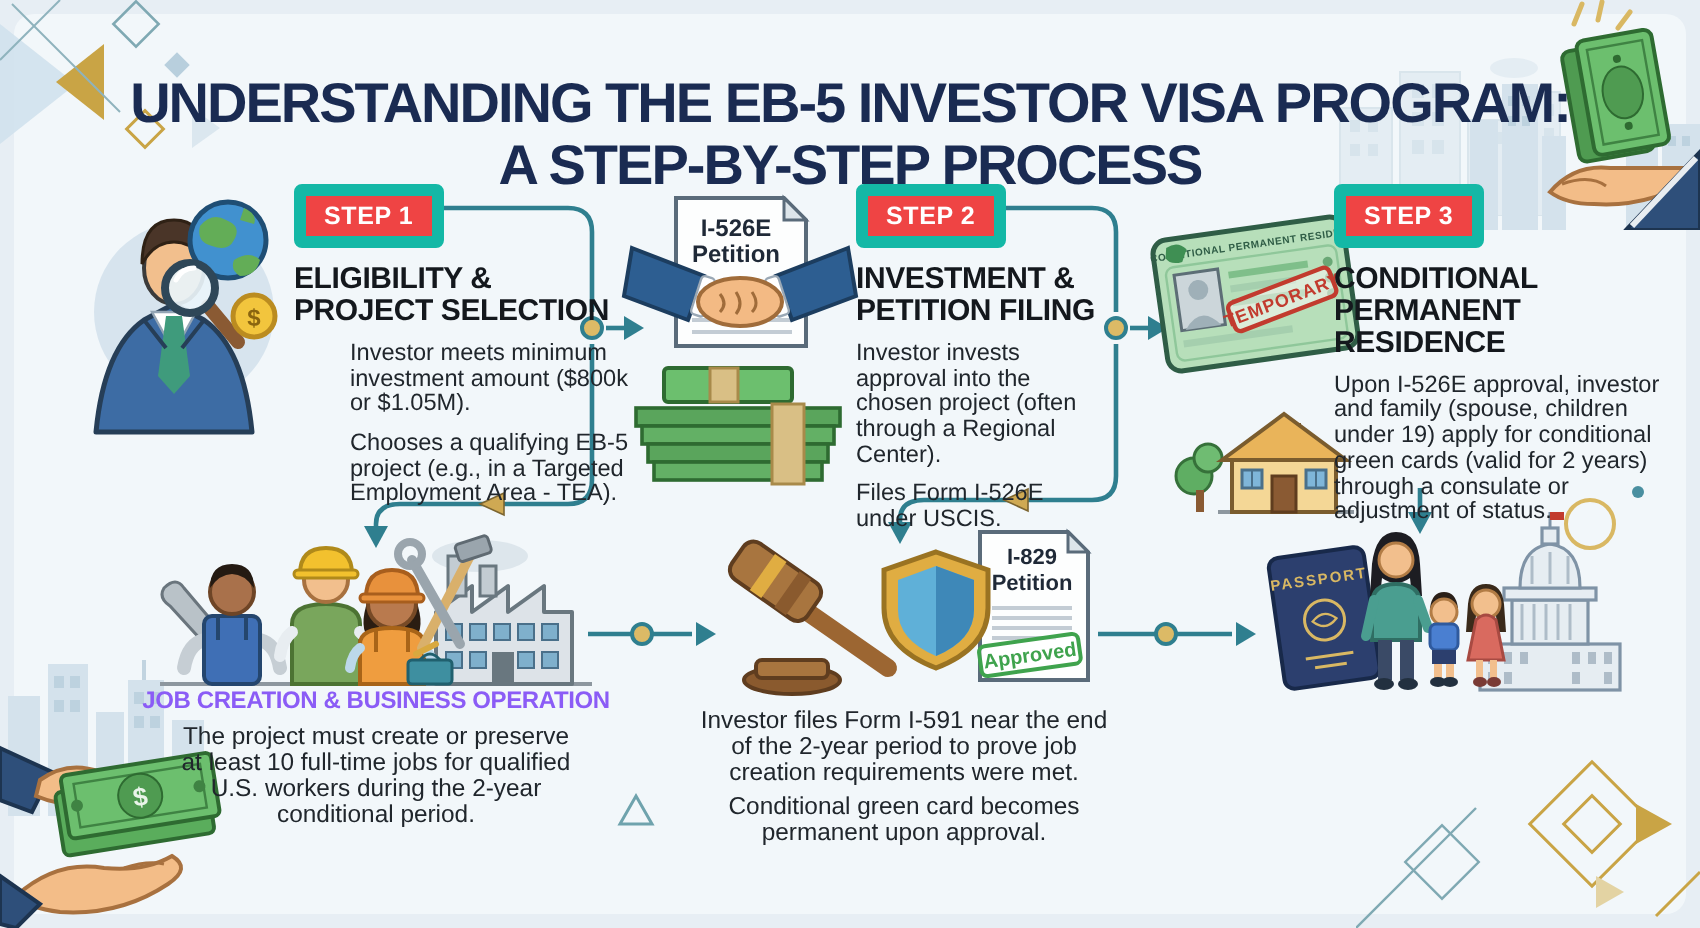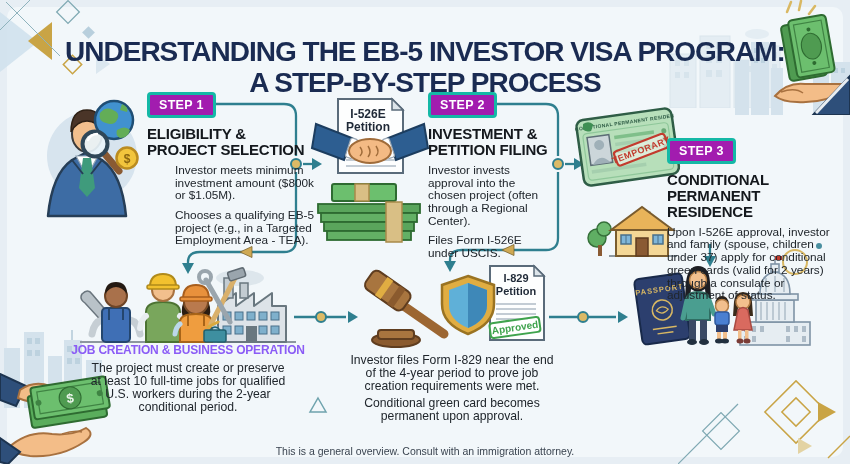--- a/index.html
+++ b/index.html
@@ -6,28 +6,28 @@
   #canvas{position:relative;width:850px;height:464px;overflow:hidden;
     background:#e7eef4;font-family:"Liberation Sans",sans-serif;}
   .panel{position:absolute;left:7px;top:7px;right:7px;bottom:7px;
     background:#f2f7fa;border-radius:10px;}
   svg{display:block;}
   
   .title{position:absolute;top:37px;left:0;right:0;text-align:center;z-index:3;
     color:#1a2b52;font-weight:bold;font-size:28px;line-height:1.1;letter-spacing:-1px;}
   
   .step{position:absolute;top:92px;z-index:3;}
-  .badge{display:inline-block;background:#a21caf;color:#fff;font-weight:bold;
-    font-size:12.5px;padding:3px 9px;border-radius:4px;border:3px solid #14b8a6;
+  .badge{display:inline-block;background:#ef4444;color:#fff;font-weight:bold;
+    font-size:12.5px;padding:3px 9px;border-radius:4px;border:6px solid #14b8a6;
     letter-spacing:.3px;}
   .step h3{margin:8px 0 6px 0;font-size:15px;line-height:1.06;color:#14181d;
     letter-spacing:-.2px;width:160px;}
   .step p{margin:0 0 7px 0;font-size:11.8px;line-height:1.08;color:#20262c;}
   #step1 p{width:147px;margin-left:28px;} #step2 p{width:127px;} #step3 p{width:163px;}
-  #step1{left:147px;} #step2{left:428px;} #step3{left:667px;margin-top:46px;}
+  #step1{left:147px;} #step2{left:428px;} #step3{left:667px;}
   #step3 h3{width:150px;}
   
   .outcome{position:absolute;text-align:center;z-index:3;}
   .outcome h3{margin:0 0 5px 0;font-size:12px;line-height:1.08;color:#8b5cf6;letter-spacing:-.2px;}
   .outcome p{margin:3px auto;font-size:12.2px;line-height:1.08;color:#20262c;}
   #out1{left:60px;top:344px;width:256px;} #out1 p{width:198px;}
   #out2{left:328px;top:351px;width:248px;} #out2 p{width:214px;}
   #out3{left:597px;top:344px;width:240px;} #out3 p{width:200px;}
   .footer{position:absolute;left:0;right:0;bottom:7px;text-align:center;
     font-size:10.5px;color:#3a4450;z-index:3;}
@@ -451,26 +451,25 @@
   </div>
   <div class="step" id="step2">
     <span class="badge">STEP 2</span>
     <h3>INVESTMENT &amp; PETITION FILING</h3>
     <p>Investor invests approval into the chosen project (often through a Regional Center).</p>
     <p>Files Form I-526E under USCIS.</p>
   </div>
   <div class="step" id="step3">
     <span class="badge">STEP 3</span>
     <h3>CONDITIONAL PERMANENT RESIDENCE</h3>
-    <p>Upon I-526E approval, investor and family (spouse, children under 37) apply for conditional green cards (valid for 2 years) through a consulate or adjustment of status.</p>
+    <p>Upon I-526E approval, investor and family (spouse, children under 19) apply for conditional green cards (valid for 2 years) through a consulate or adjustment of status.</p>
   </div>
 
   <div class="outcome" id="out1">
     <h3>JOB CREATION &amp; BUSINESS OPERATION</h3>
     <p>The project must create or preserve at least 10 full-time jobs for qualified U.S. workers during the 2-year conditional period.</p>
   </div>
   <div class="outcome" id="out2">
-    <p>Investor files Form I-829 near the end of the 4-year period to prove job creation requirements were met.</p>
+    <p>Investor files Form I-591 near the end of the 2-year period to prove job creation requirements were met.</p>
     <p>Conditional green card becomes permanent upon approval.</p>
   </div>
 
-  <div class="footer">This is a general overview. Consult with an immigration attorney.</div>
 </div>
 
 </body></html>

